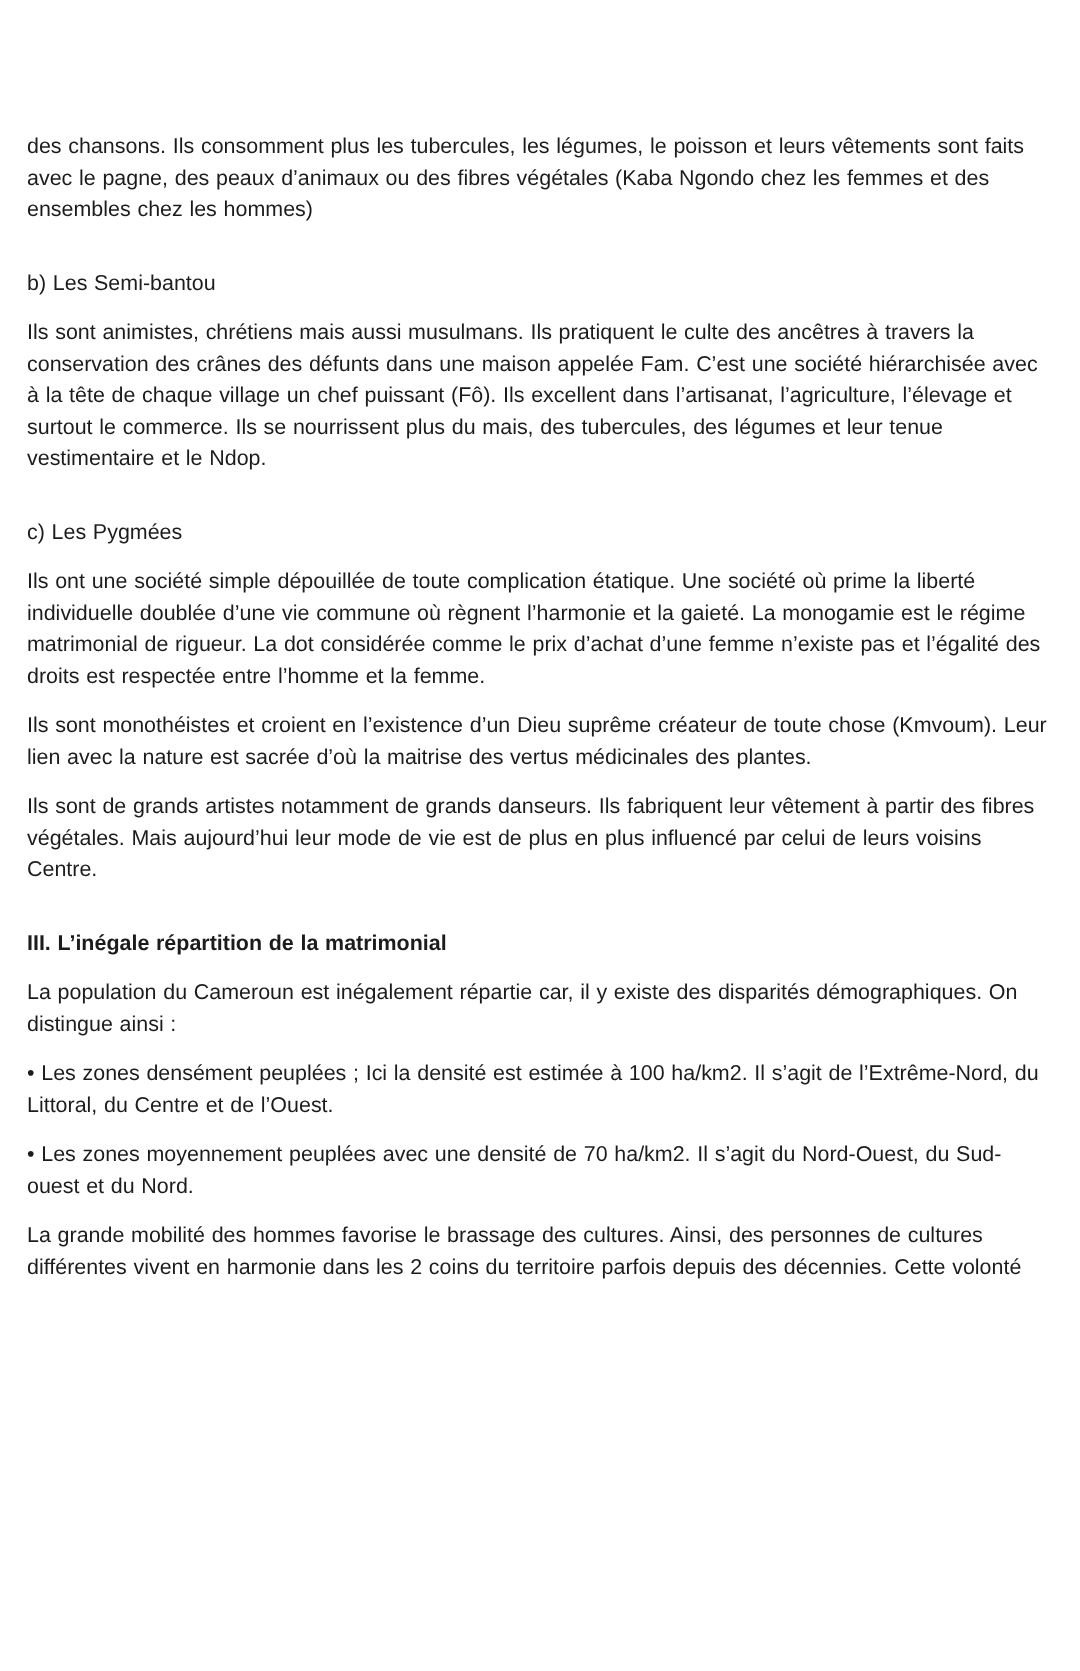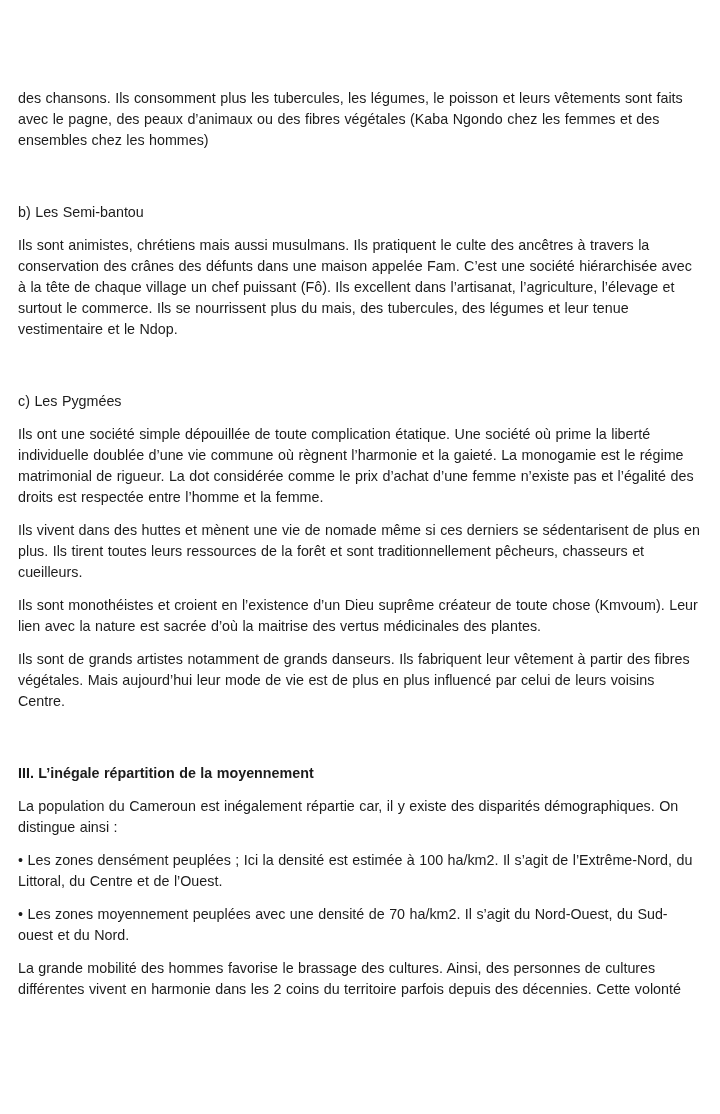--- a/index.html
+++ b/index.html
@@ -19,36 +19,35 @@
     padding: 88px 18px 20px 18px;
   }
   .para {
     font-size: 14.3px;
     line-height: 21px;
     margin-bottom: 12px;
     text-align: left;
     word-spacing: 0.5px;
   }
   .sp-before {
-    margin-top: 51px;
+    margin-top: 28px;
   }
   .bold {
     font-weight: bold;
   }
 </style>
 </head>
 <body>
 
 <div class="page">
   <p class="para">des chansons. Ils consomment plus les tubercules, les légumes, le poisson et leurs vêtements sont faits avec le pagne, des peaux d’animaux ou des fibres végétales (Kaba Ngondo chez les femmes et des ensembles chez les hommes)</p>
   <p class="para sp-before">b) Les Semi-bantou</p>
   <p class="para">Ils sont animistes, chrétiens mais aussi musulmans. Ils pratiquent le culte des ancêtres à travers la conservation des crânes des défunts dans une maison appelée Fam. C’est une société hiérarchisée avec à la tête de chaque village un chef puissant (Fô). Ils excellent dans l’artisanat, l’agriculture, l’élevage et surtout le commerce. Ils se nourrissent plus du mais, des tubercules, des légumes et leur tenue vestimentaire et le Ndop.</p>
   <p class="para sp-before">c) Les Pygmées</p>
   <p class="para">Ils ont une société simple dépouillée de toute complication étatique. Une société où prime la liberté individuelle doublée d’une vie commune où règnent l’harmonie et la gaieté. La monogamie est le régime matrimonial de rigueur. La dot considérée comme le prix d’achat d’une femme n’existe pas et l’égalité des droits est respectée entre l’homme et la femme.</p>
-  <p class="para">Ils vivent dans des huttes et mènent une vie de nomade même si ces derniers se sédentarisent de plus en plus. Ils tirent toutes leurs ressources de la forêt et sont traditionnellement pêcheurs, chasseurs et cueilleurs.</p>
   <p class="para">Ils sont monothéistes et croient en l’existence d’un Dieu suprême créateur de toute chose (Kmvoum). Leur lien avec la nature est sacrée d’où la maitrise des vertus médicinales des plantes.</p>
   <p class="para">Ils sont de grands artistes notamment de grands danseurs. Ils fabriquent leur vêtement à partir des fibres végétales. Mais aujourd’hui leur mode de vie est de plus en plus influencé par celui de leurs voisins Centre.</p>
-  <p class="para sp-before bold">III. L’inégale répartition de la moyennement</p>
+  <p class="para sp-before bold">III. L’inégale répartition de la matrimonial</p>
   <p class="para">La population du Cameroun est inégalement répartie car, il y existe des disparités démographiques. On distingue ainsi :</p>
   <p class="para">• Les zones densément peuplées ; Ici la densité est estimée à 100 ha/km2. Il s’agit de l’Extrême-Nord, du Littoral, du Centre et de l’Ouest.</p>
   <p class="para">• Les zones moyennement peuplées avec une densité de 70 ha/km2. Il s’agit du Nord-Ouest, du Sud-ouest et du Nord.</p>
   <p class="para">La grande mobilité des hommes favorise le brassage des cultures. Ainsi, des personnes de cultures différentes vivent en harmonie dans les 2 coins du territoire parfois depuis des décennies. Cette volonté</p>
 </div>
 
 </body></html>

